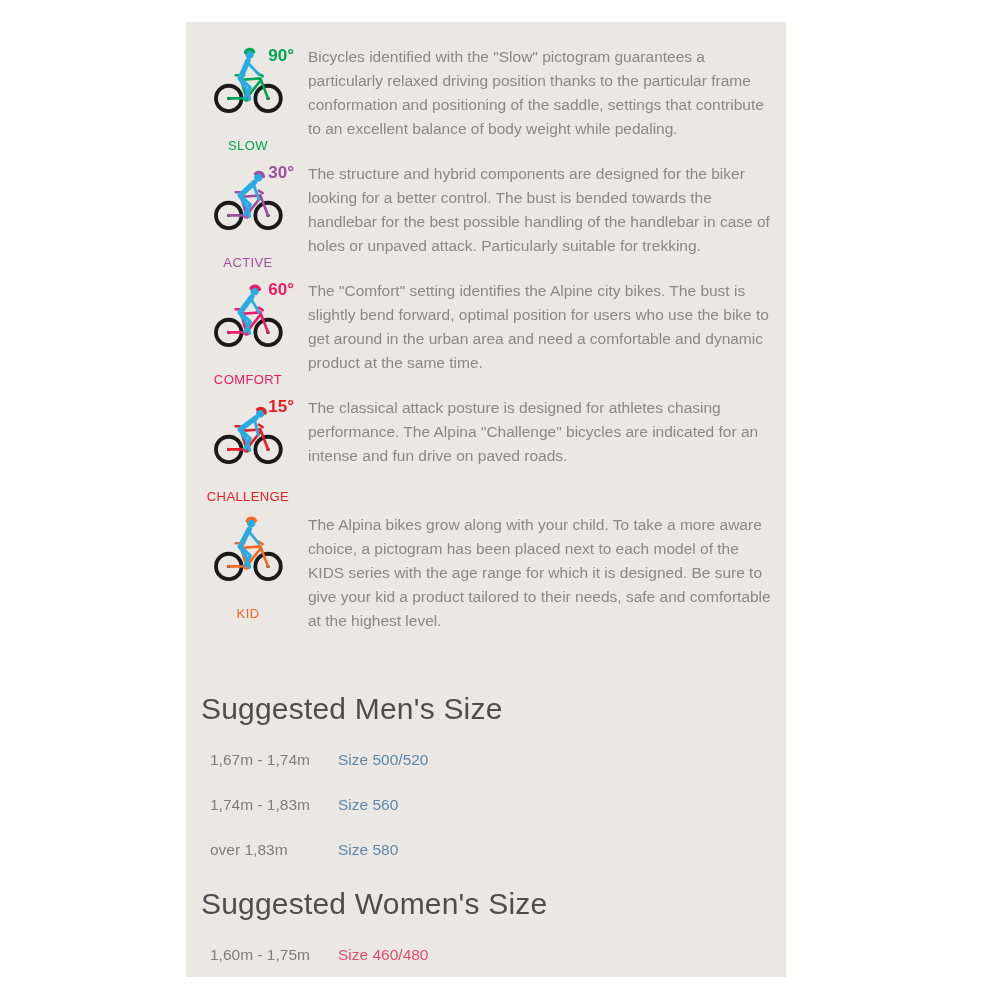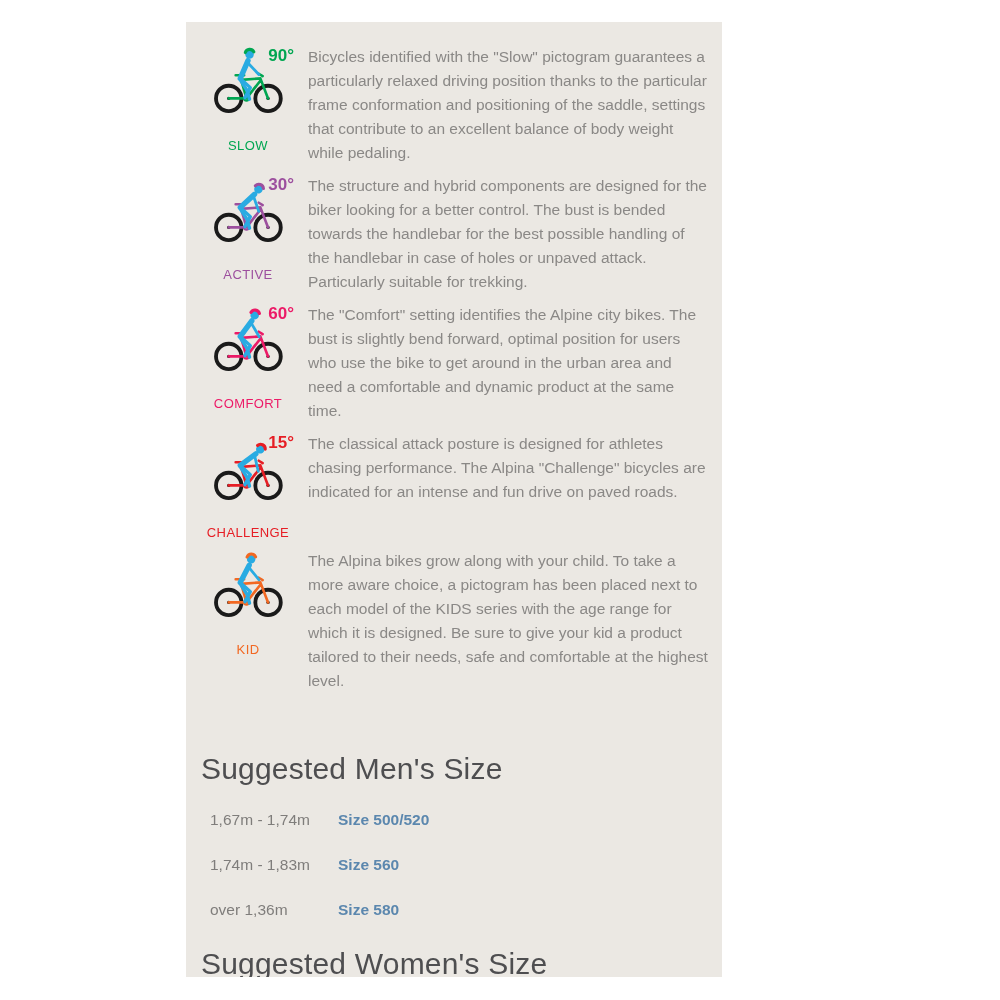--- a/index.html
+++ b/index.html
@@ -3,21 +3,21 @@
 <meta charset="utf-8">
 <style>
   html,body{margin:0;padding:0;}
   body{
     width:1000px;height:1000px;position:relative;
     background:var(--page-bg,#ffffff);
     font-family:"Liberation Sans","DejaVu Sans",sans-serif;
     -webkit-font-smoothing:antialiased;
   }
   .panel{
-    position:absolute;left:186px;top:22px;width:536px;height:955px;
+    position:absolute;left:186px;top:22px;width:600px;height:955px;
     background:var(--panel-bg,#ebe8e3);box-sizing:border-box;
     padding:23px 10px 0 14px;overflow:hidden;
   }
   
   .picto-row{display:flex;margin-bottom:9px;min-height:96px;}
   .icon-box{flex:0 0 96px;width:96px;margin-right:12px;position:relative;text-align:center;padding-top:1px;}
   .bike{width:84px;height:74px;display:block;margin:0 auto;}
   .angle{
     position:absolute;top:1px;right:2px;font-weight:bold;font-size:17px;
     color:var(--c,#333);letter-spacing:0;
@@ -48,21 +48,21 @@
   .p4 .rider-upper{transform:rotate(4deg);}
   
   h2.size-heading{
     font-size:30px;font-weight:400;color:var(--heading,#4e4e50);
     margin:0 0 25px 1px;letter-spacing:.2px;line-height:35px;
   }
   h2.men-heading{margin-top:58px;}
   h2.women-heading{margin-top:12px;}
   .size-row{display:flex;margin:0 0 27px 10px;font-size:15.5px;line-height:18px;}
   .size-row .height{width:128px;color:#7f7d7b;}
-  .size-link{font-weight:bold;text-decoration:none;color:var(--link,#5b87ae);cursor:pointer;text-align:right;}
+  .size-link{font-weight:normal;text-decoration:none;color:var(--link,#5b87ae);cursor:pointer;text-align:right;}
   .mens-table{--link:var(--mens-link,#5b87ae);}
   .womens-table{--link:var(--womens-link,#e04e6e);}
 </style>
 </head>
 <body style="--rider: #29abe2; --wheel: #1a1a1a; --body-text: #8a8886; --heading: #4e4e50; --panel-bg: #ebe8e3; --page-bg: #ffffff; --mens-link: #5b87ae; --womens-link: #e04e6e;">
 
 <div class="panel">
 
   <div class="picto-row p0">
     <div class="icon-box" style="--c: #00a651;">
@@ -188,21 +188,21 @@
   <div class="mens-table">
     <div class="size-row">
       <span class="height">1,67m - 1,74m</span>
       <a class="size-link">Size 500/520</a>
     </div>
     <div class="size-row">
       <span class="height">1,74m - 1,83m</span>
       <a class="size-link">Size 560</a>
     </div>
     <div class="size-row">
-      <span class="height">over 1,36m</span>
+      <span class="height">over 1,83m</span>
       <a class="size-link">Size 580</a>
     </div>
   </div>
 
   <h2 class="size-heading women-heading">Suggested Women's Size</h2>
   <div class="womens-table">
     <div class="size-row">
       <span class="height">1,60m - 1,75m</span>
       <a class="size-link">Size 460/480</a>
     </div>

